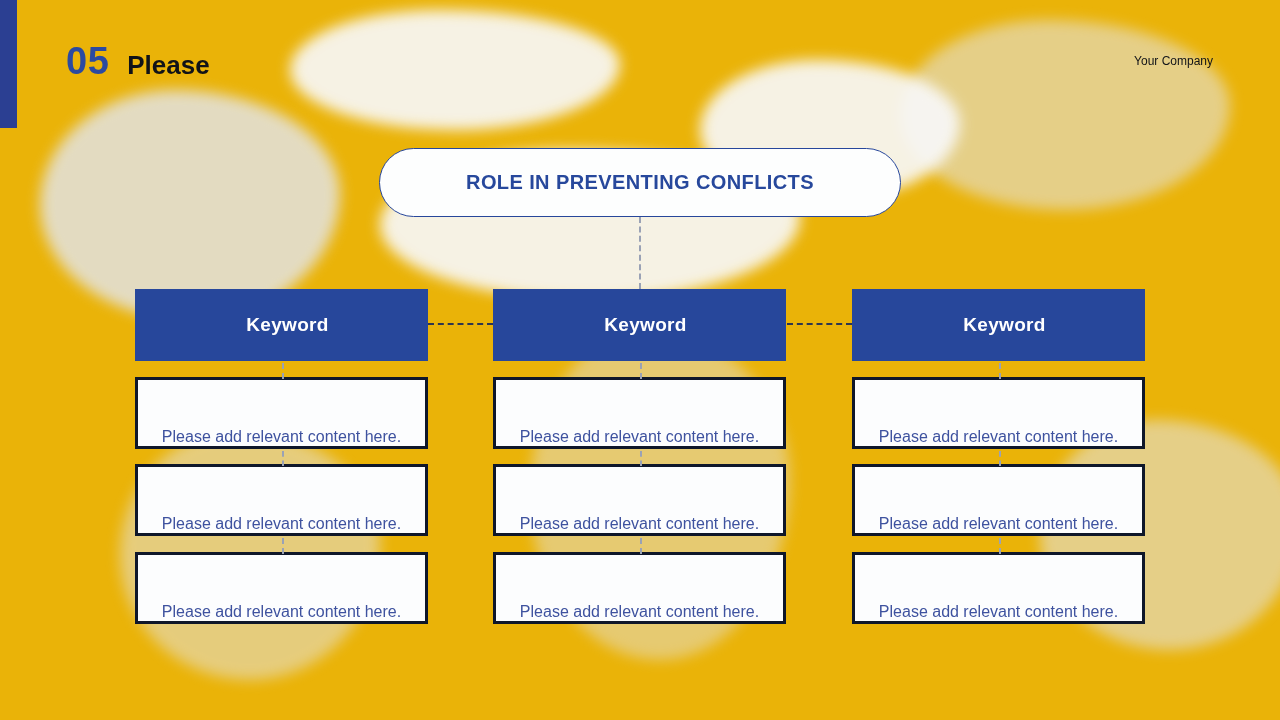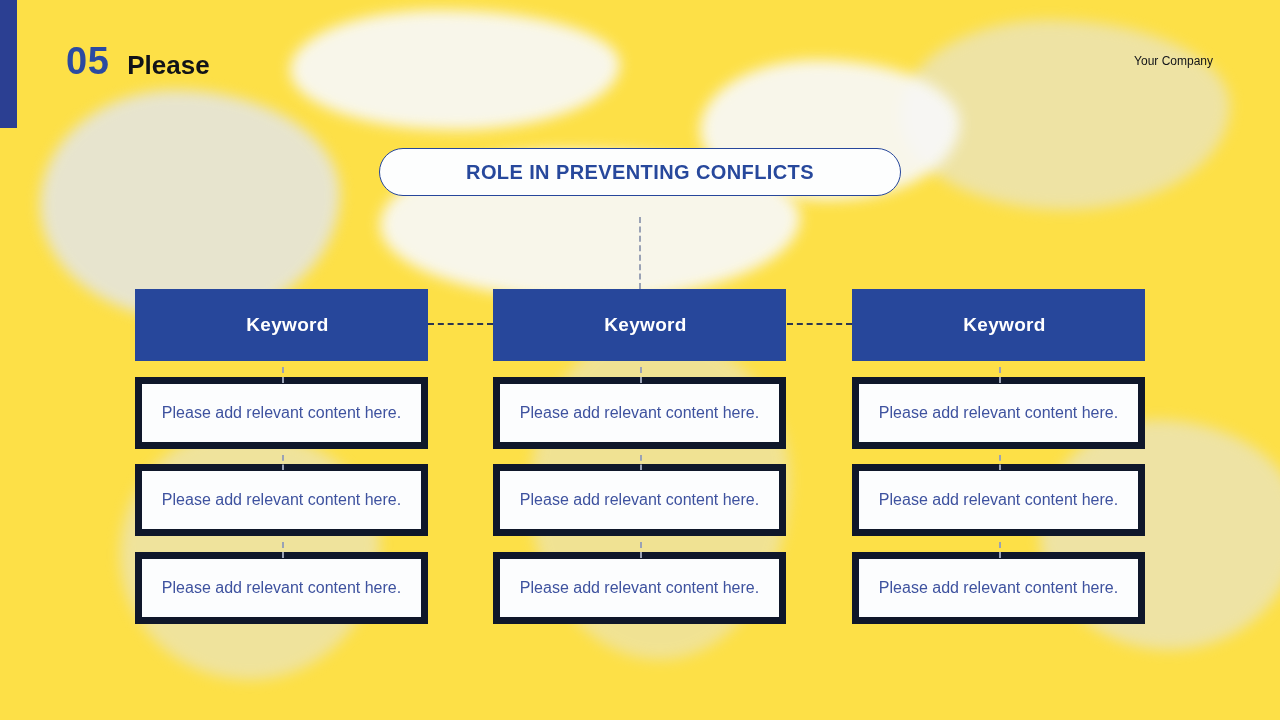--- a/index.html
+++ b/index.html
@@ -5,21 +5,21 @@
   * { margin: 0; padding: 0; box-sizing: border-box; }
   html, body { width: 1280px; height: 720px; }
   body {
     font-family: "Liberation Sans", "DejaVu Sans", sans-serif;
     overflow: hidden;
   }
   .slide {
     position: relative;
     width: 1280px;
     height: 720px;
-    background: #fde047;
+    background: #eab308;
     overflow: hidden;
   }
 
   
   .map-layer { position: absolute; inset: 0; pointer-events: none; }
   .map-blob {
     position: absolute;
     background: #e2e6f0;
     border-radius: 45% 55% 50% 50% / 50% 45% 55% 50%;
     filter: blur(7px);
@@ -64,21 +64,21 @@
     position: absolute;
     right: 67px; top: 54px;
     font-size: 12px;
     font-weight: 500;
     color: #111318;
   }
 
   .pill {
     position: absolute;
     left: 379px; top: 148px;
-    width: 522px; height: 48px;
+    width: 522px; height: 69px;
     background: #fdfefe;
     border: 1.5px solid #27479b;
     border-radius: 40px;
     display: flex;
     align-items: center;
     justify-content: center;
   }
   .pill-label {
     font-size: 20px;
     font-weight: 700;
@@ -124,23 +124,23 @@
   .kw-label {
     color: #ffffff;
     font-size: 19px;
     font-weight: 700;
     letter-spacing: 0.3px;
   }
   .content-box {
     position: relative;
     height: 72px;
     background: #fcfdfe;
-    border: 7px solid #0f172a;
-    display: flex;
-    align-items: center;
+    border: 3px solid #0f172a;
+    display: flex;
+    align-items: flex-end;
     justify-content: center;
   }
   .content-box::before {
     content: "";
     position: absolute;
     left: 50%;
     top: -16.5px;
     height: 15.5px;
     width: 0;
     border-left: 2px dashed #9aa2b5;

